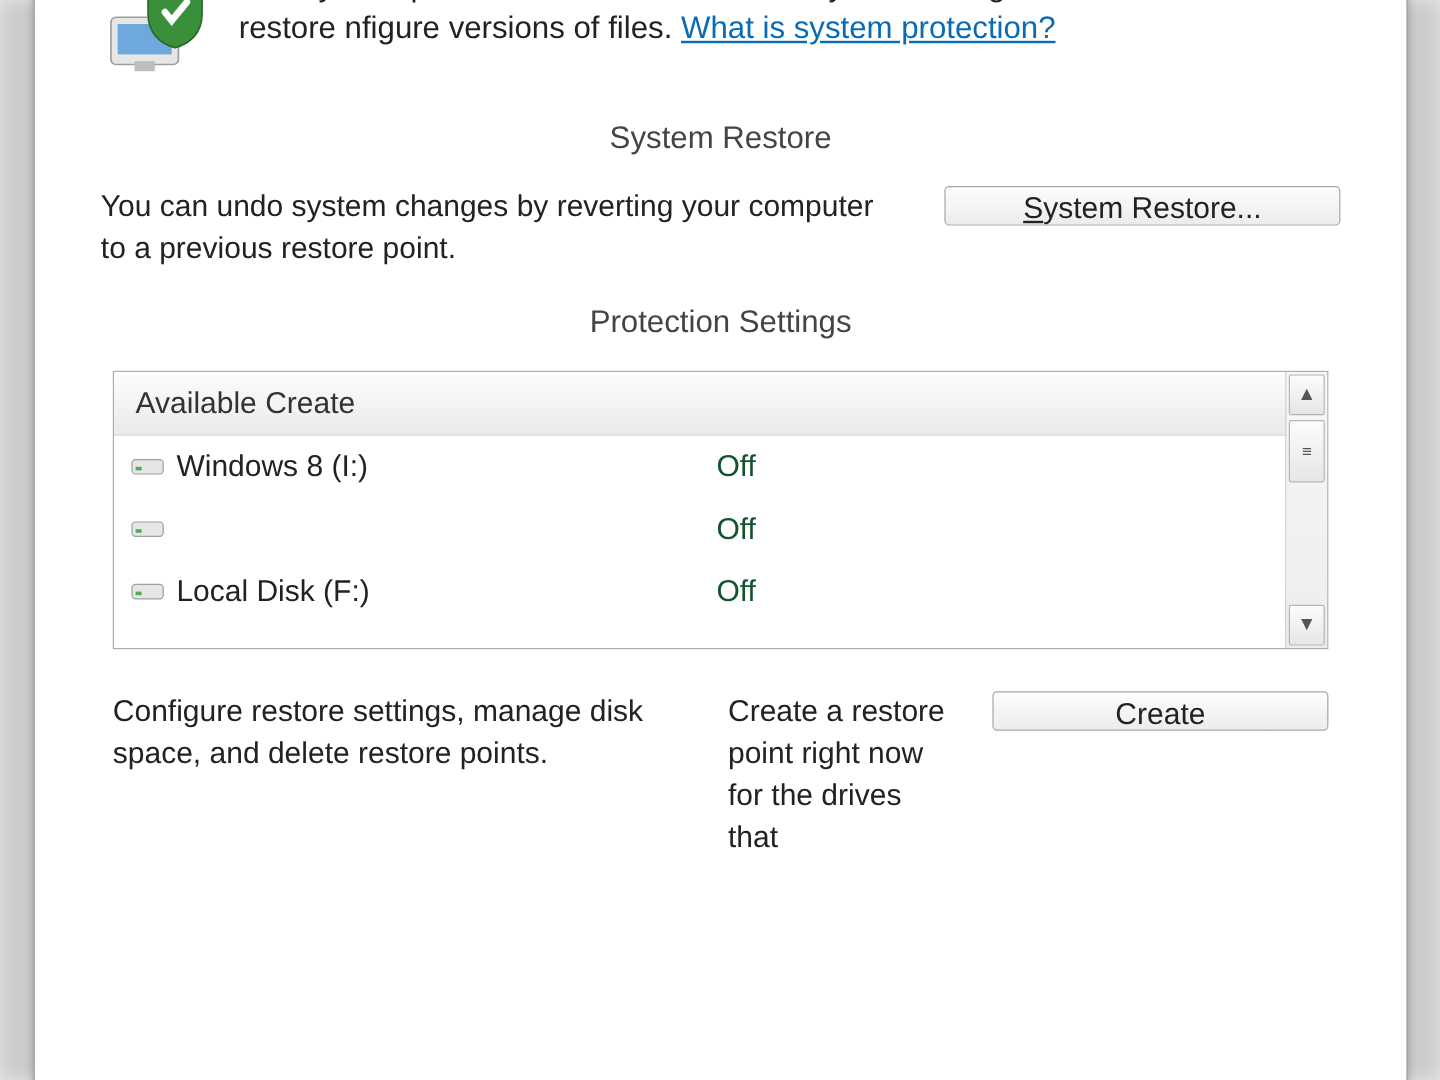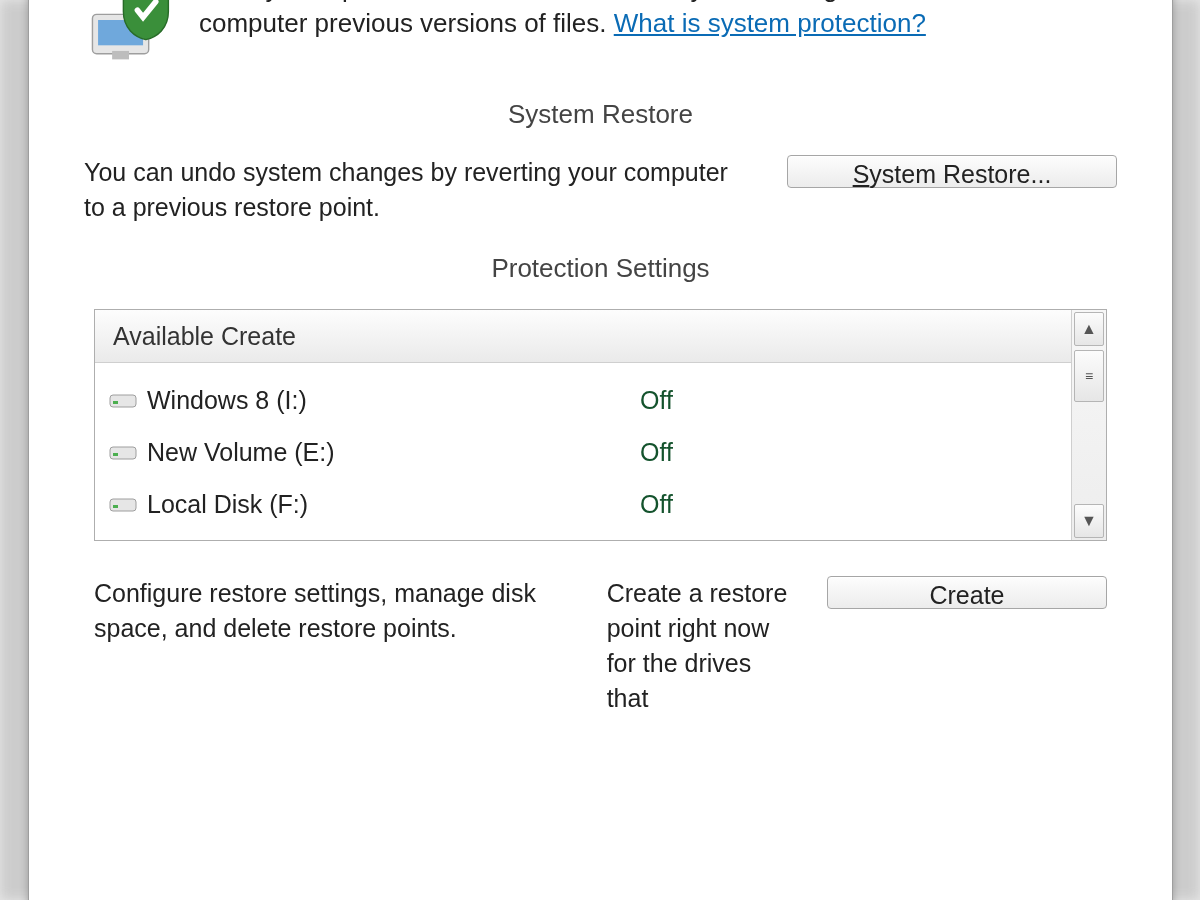--- a/index.html
+++ b/index.html
@@ -105,24 +105,23 @@
     border-bottom: 1px solid #cfcfcf;
     height: 52px;
     align-items: center;
     font-size: 25px;
     color: #333;
   }
   .dh-col1 { flex: 0 0 488px; padding-left: 18px; }
   .dh-col2 { flex: 1; }
   .drive-row {
     display: flex;
-    align-items: flex-end;
+    align-items: center;
     height: 52px;
     font-size: 25px;
-    gap: 43px;
   }
   .drive-row .c1 { flex: 0 0 488px; display:flex; align-items:center; padding-left: 14px; gap:10px;}
   .drive-row .c2 { flex: 1; color:#14532d; }
   .drive-icon svg { display:block; }
   .scrollbar {
     position: absolute;
     right: 0;
     top: 0;
     bottom: 0;
     width: 34px;
@@ -154,21 +153,21 @@
       <svg viewBox="0 0 64 64" width="90" height="90">
         <rect x="6" y="28" width="40" height="28" rx="3" fill="#e6e6e6" stroke="#9e9e9e"></rect>
         <rect x="10" y="32" width="32" height="18" fill="#6fa8dc"></rect>
         <rect x="20" y="54" width="12" height="6" fill="#bdbdbd"></rect>
         <path d="M44 6 L60 12 V26 C60 38 52 44 44 46 C36 44 28 38 28 26 V12 Z" fill="#3a8f3a" stroke="#276b27"></path>
         <path d="M38 25 l4 5 l9 -11" stroke="#fff" stroke-width="4" fill="none" stroke-linecap="round"></path>
       </svg>
     </div>
     <div class="intro-text">
       <span>Use system protection to undo unwanted system changes and</span><br>
-      <span>computer previous versions of files. </span>
+      <span>restore nfigure versions of files. </span>
       <a>What is system protection?</a>
     </div>
   </div>
 
   <div class="section-header">
     <span>System Restore</span>
     <span class="line"></span>
   </div>
 
   <div class="row">
@@ -201,21 +200,20 @@
       <div class="c2">Off</div>
     </div>
     <div class="drive-row">
       <div class="c1">
         <span class="drive-icon">
           <svg width="28" height="20">
               <rect x="1" y="4" width="26" height="12" rx="3" fill="#e6e6e6" stroke="#9e9e9e"></rect>
               <rect x="4" y="10" width="5" height="3" fill="#4caf50"></rect>
             </svg>
         </span>
-        <span>New Volume (E:)</span>
       </div>
       <div class="c2">Off</div>
     </div>
     <div class="drive-row">
       <div class="c1">
         <span class="drive-icon">
           <svg width="28" height="20">
               <rect x="1" y="4" width="26" height="12" rx="3" fill="#e6e6e6" stroke="#9e9e9e"></rect>
               <rect x="4" y="10" width="5" height="3" fill="#4caf50"></rect>
             </svg>

